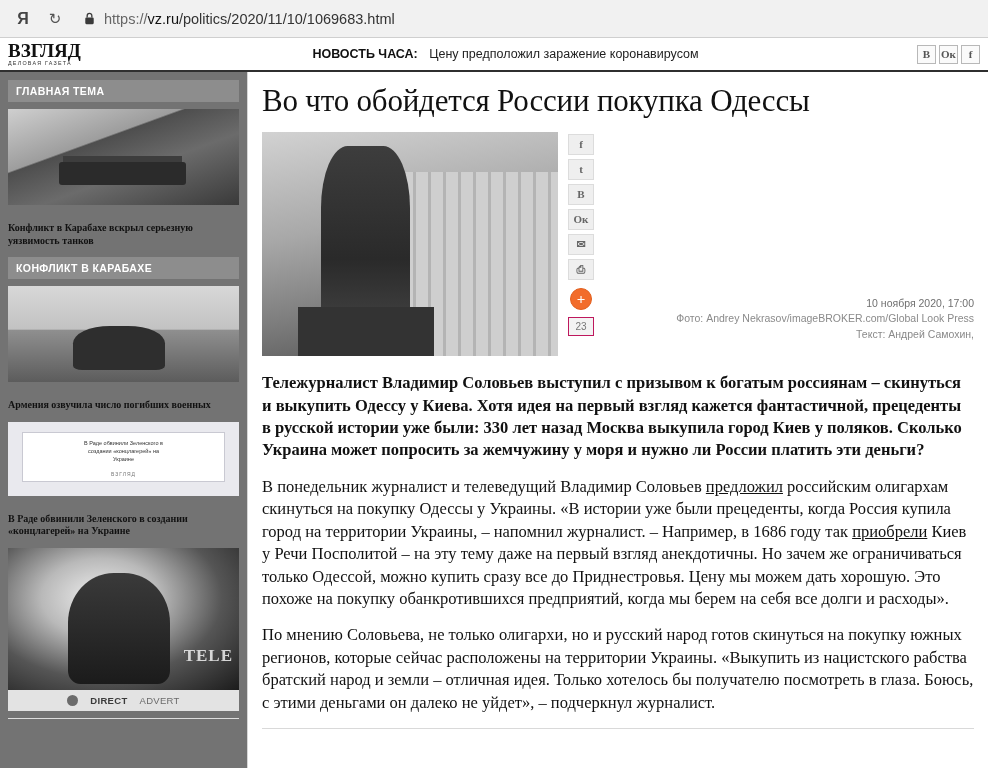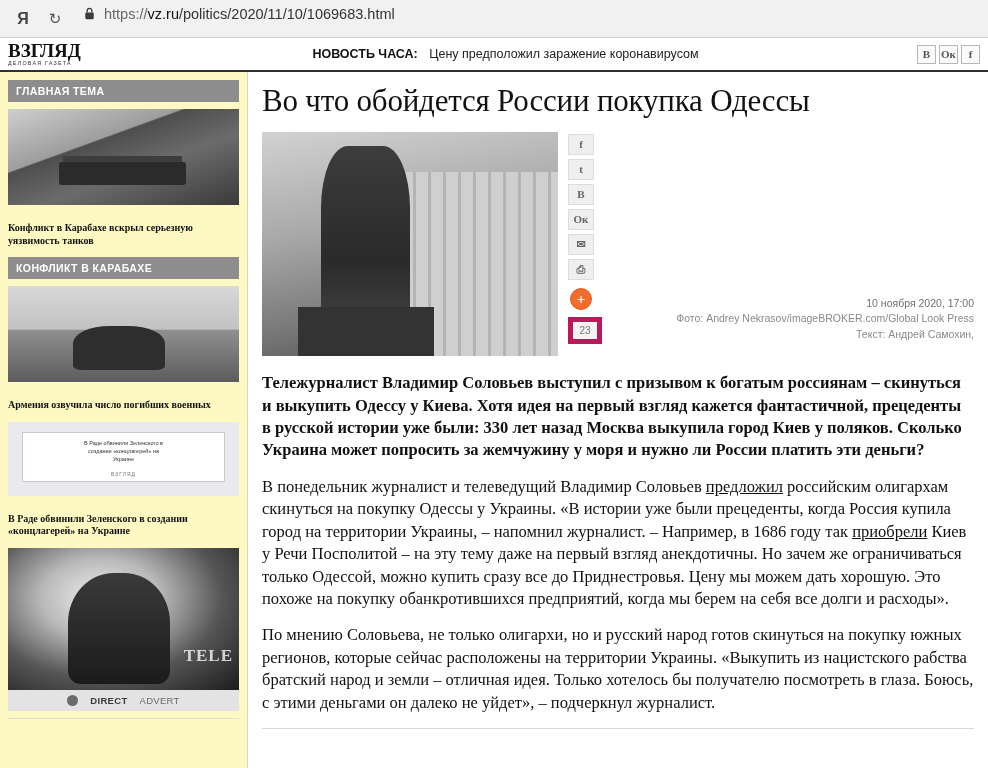--- a/index.html
+++ b/index.html
@@ -37,20 +37,21 @@
     flex: 0 0 auto;
   }
   .ya-icon {
     font-weight: bold;
     font-size: 16px;
     color: #444;
   }
   .url-wrap {
     flex: 1 1 auto;
     display: flex;
+    align-items: center;
     margin-left: 8px;
     height: 26px;
     overflow: hidden;
   }
   .lock-icon {
     width: 15px;
     height: 15px;
     margin-right: 7px;
     flex: 0 0 auto;
   }
@@ -132,21 +133,21 @@
     box-sizing: border-box;
   }
 
   
   .sidebar {
     width: 248px;
     flex: 0 0 248px;
     border-right: 1px solid #d6d6d6;
     box-sizing: border-box;
     padding: 0;
-    background: #fef9c3;
+    background: #737373;
   }
   .side-block { padding: 0 8px; }
   .side-head {
     background: #8d8d8d;
     color: #fff;
     font-size: 10.5px;
     font-weight: bold;
     letter-spacing: 0.4px;
     padding: 5px 8px;
     margin: 8px 0 7px 0;
@@ -355,21 +356,21 @@
     height: 20px;
     color: #fff;
     font-size: 15px;
     margin-top: 4px;
     margin-left: 2px;
   }
   .share-count {
     width: 24px;
     height: 17px;
     background: #f3f3f3;
-    border: 5px solid #be185d;
+    border: 1px solid #be185d;
     display: flex;
     align-items: center;
     justify-content: center;
     font-size: 10px;
     color: #777;
     margin-top: 3px;
   }
   .credits {
     flex: 1 1 auto;
     text-align: right;

